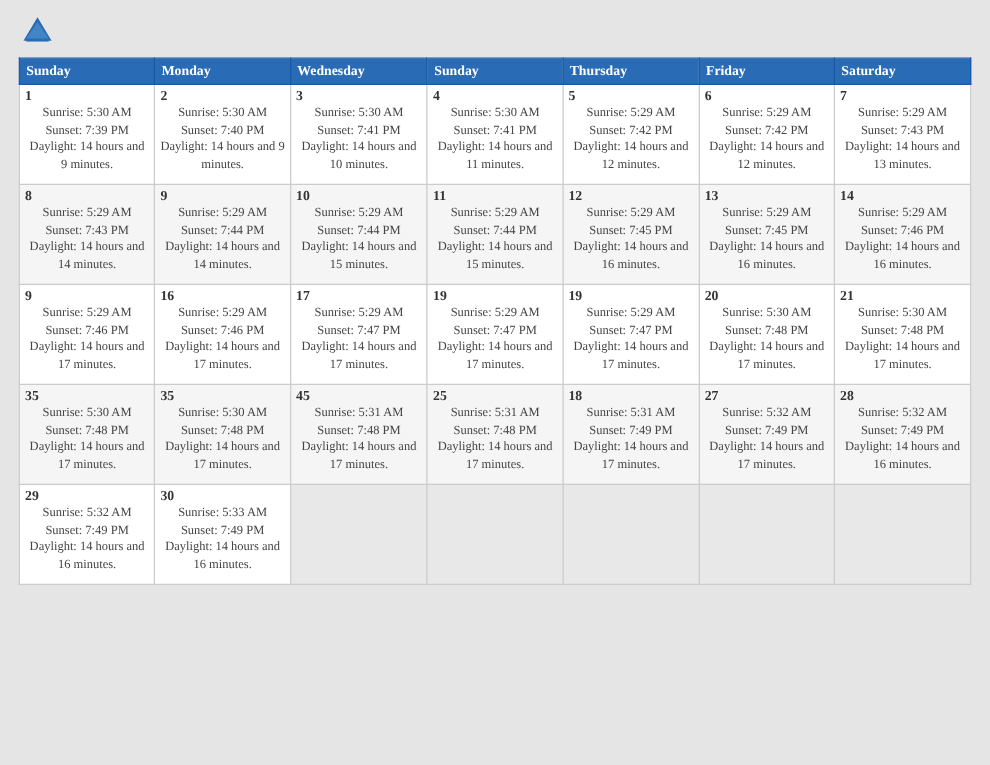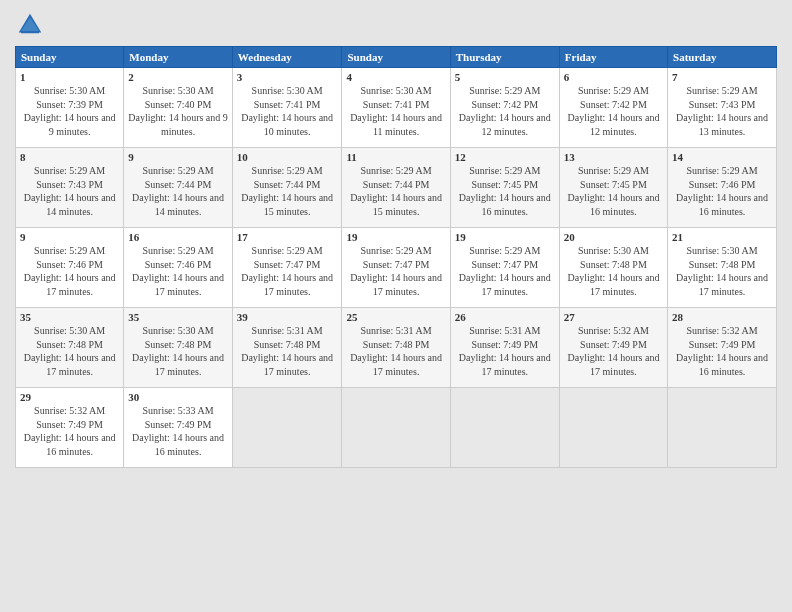--- a/index.html
+++ b/index.html
@@ -225,29 +225,29 @@
         <tr>
           <td>
             <span class="day-num">35</span>
             <div class="day-info">Sunrise: 5:30 AM<br>Sunset: 7:48 PM<br>Daylight: 14 hours and 17 minutes.</div>
           </td>
           <td>
             <span class="day-num">35</span>
             <div class="day-info">Sunrise: 5:30 AM<br>Sunset: 7:48 PM<br>Daylight: 14 hours and 17 minutes.</div>
           </td>
           <td>
-            <span class="day-num">39</span>
+            <span class="day-num">45</span>
             <div class="day-info">Sunrise: 5:31 AM<br>Sunset: 7:48 PM<br>Daylight: 14 hours and 17 minutes.</div>
           </td>
           <td>
             <span class="day-num">25</span>
             <div class="day-info">Sunrise: 5:31 AM<br>Sunset: 7:48 PM<br>Daylight: 14 hours and 17 minutes.</div>
           </td>
           <td>
-            <span class="day-num">26</span>
+            <span class="day-num">18</span>
             <div class="day-info">Sunrise: 5:31 AM<br>Sunset: 7:49 PM<br>Daylight: 14 hours and 17 minutes.</div>
           </td>
           <td>
             <span class="day-num">27</span>
             <div class="day-info">Sunrise: 5:32 AM<br>Sunset: 7:49 PM<br>Daylight: 14 hours and 17 minutes.</div>
           </td>
           <td>
             <span class="day-num">28</span>
             <div class="day-info">Sunrise: 5:32 AM<br>Sunset: 7:49 PM<br>Daylight: 14 hours and 16 minutes.</div>
           </td>

